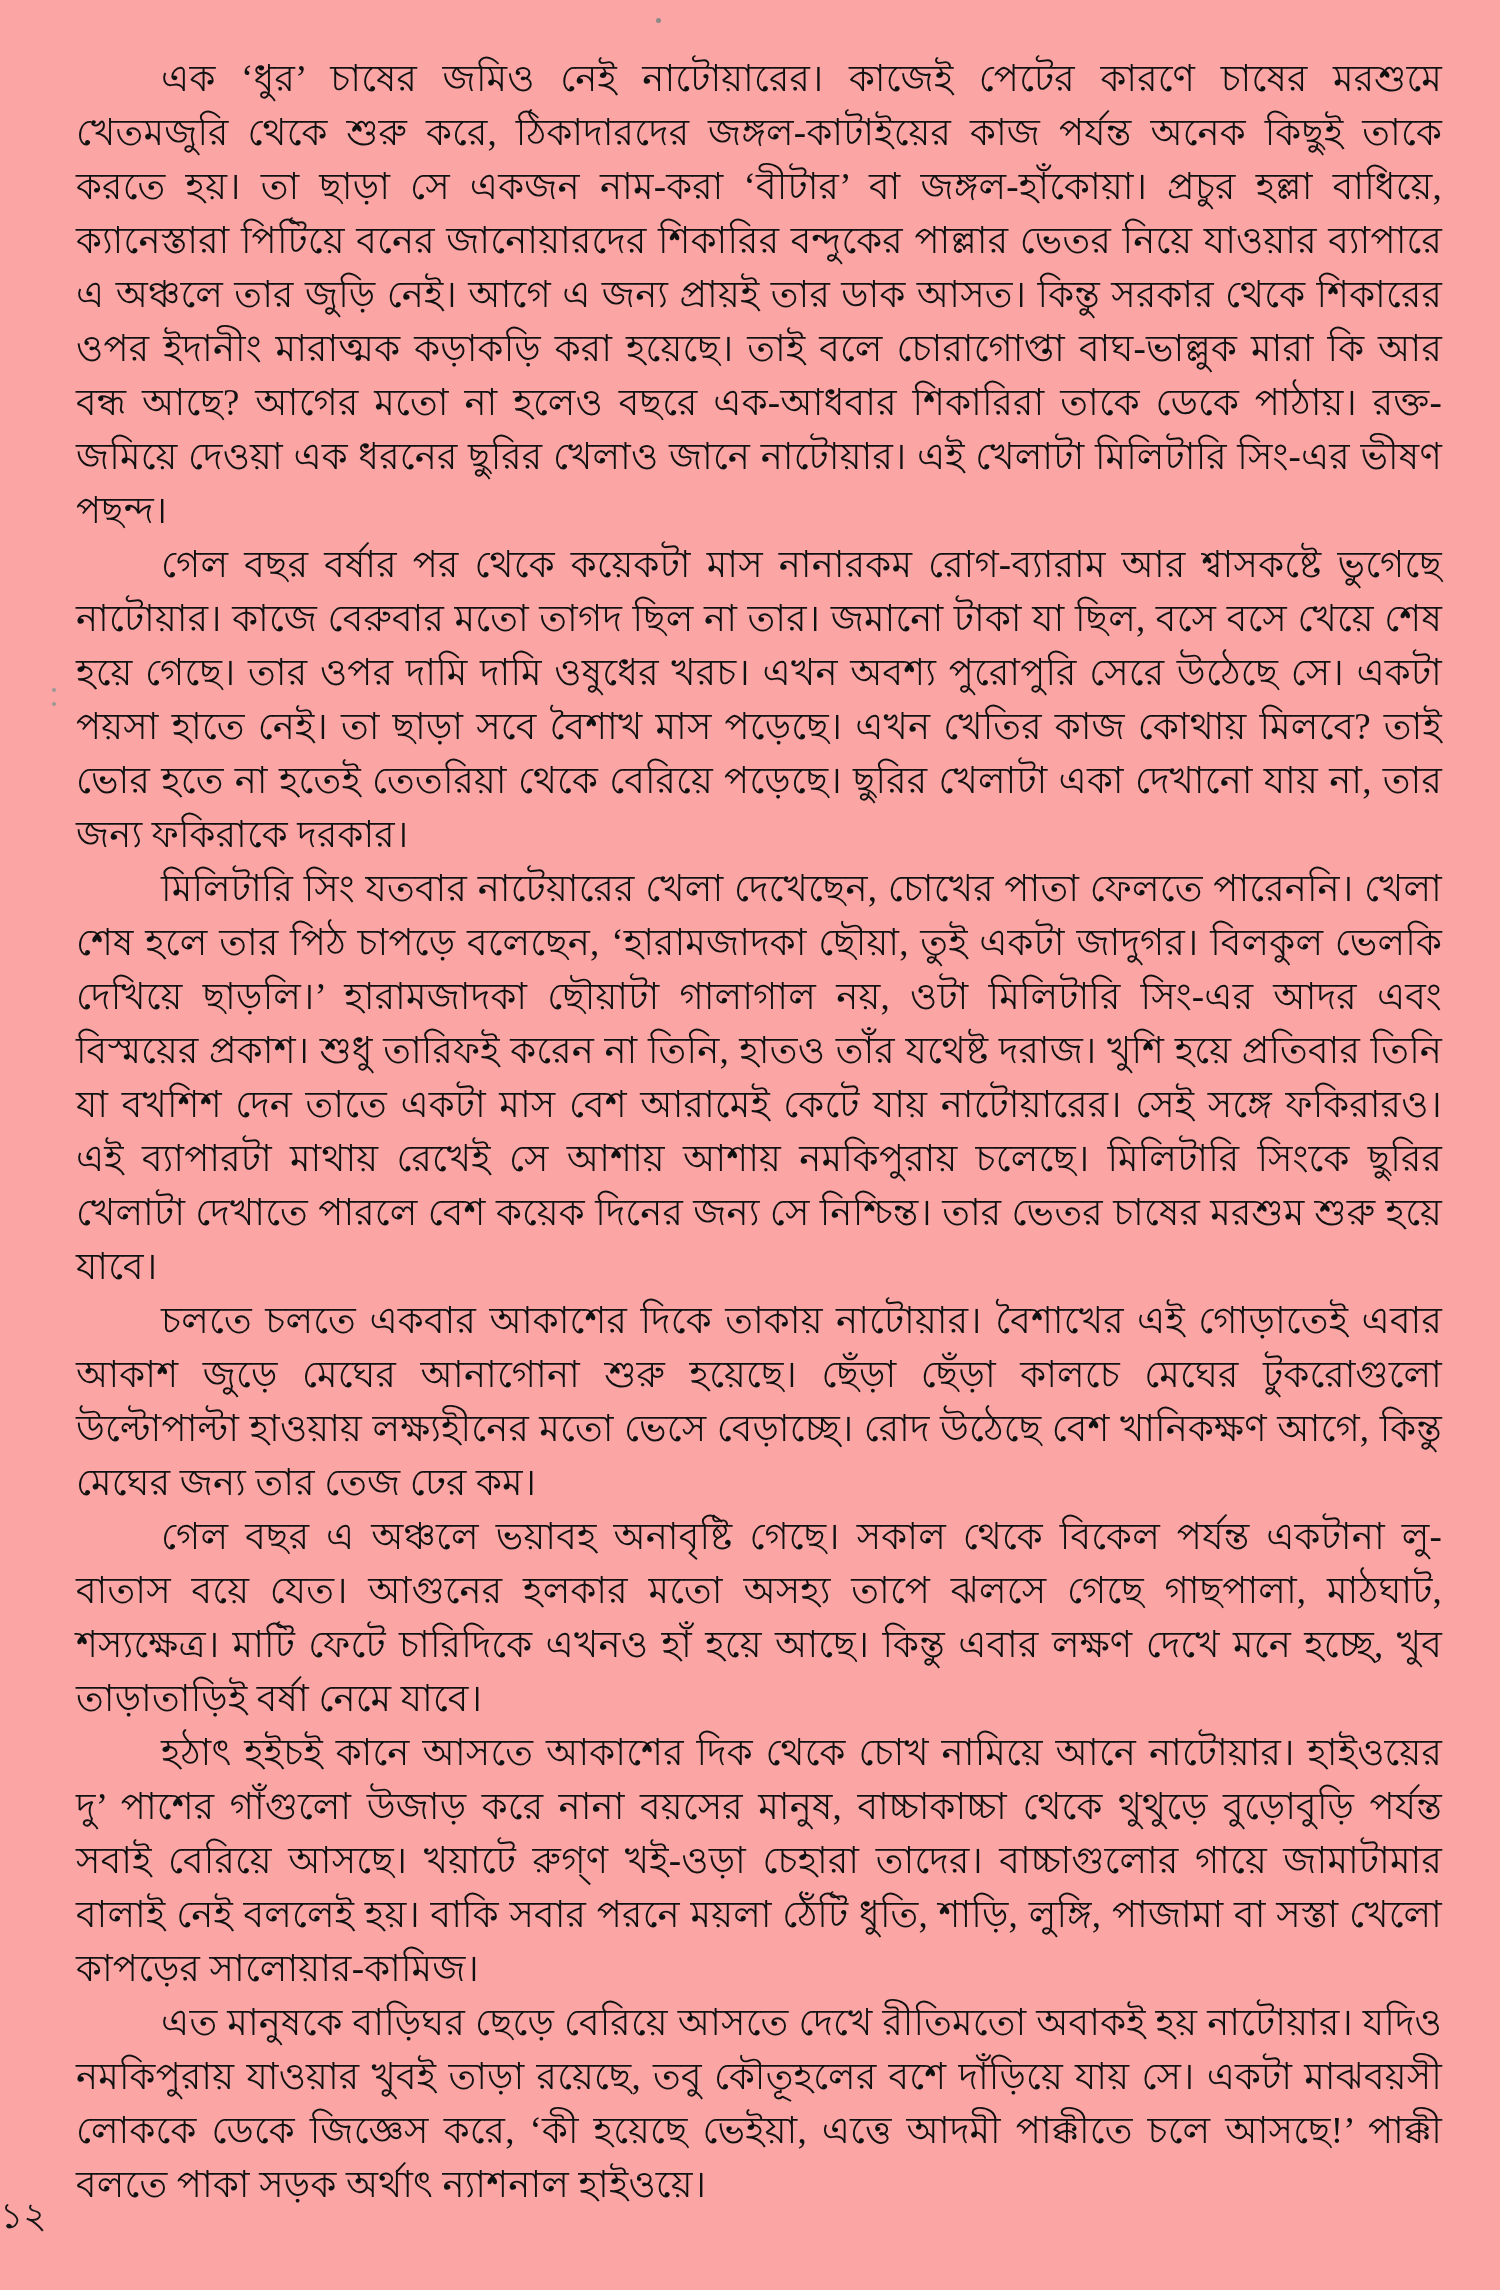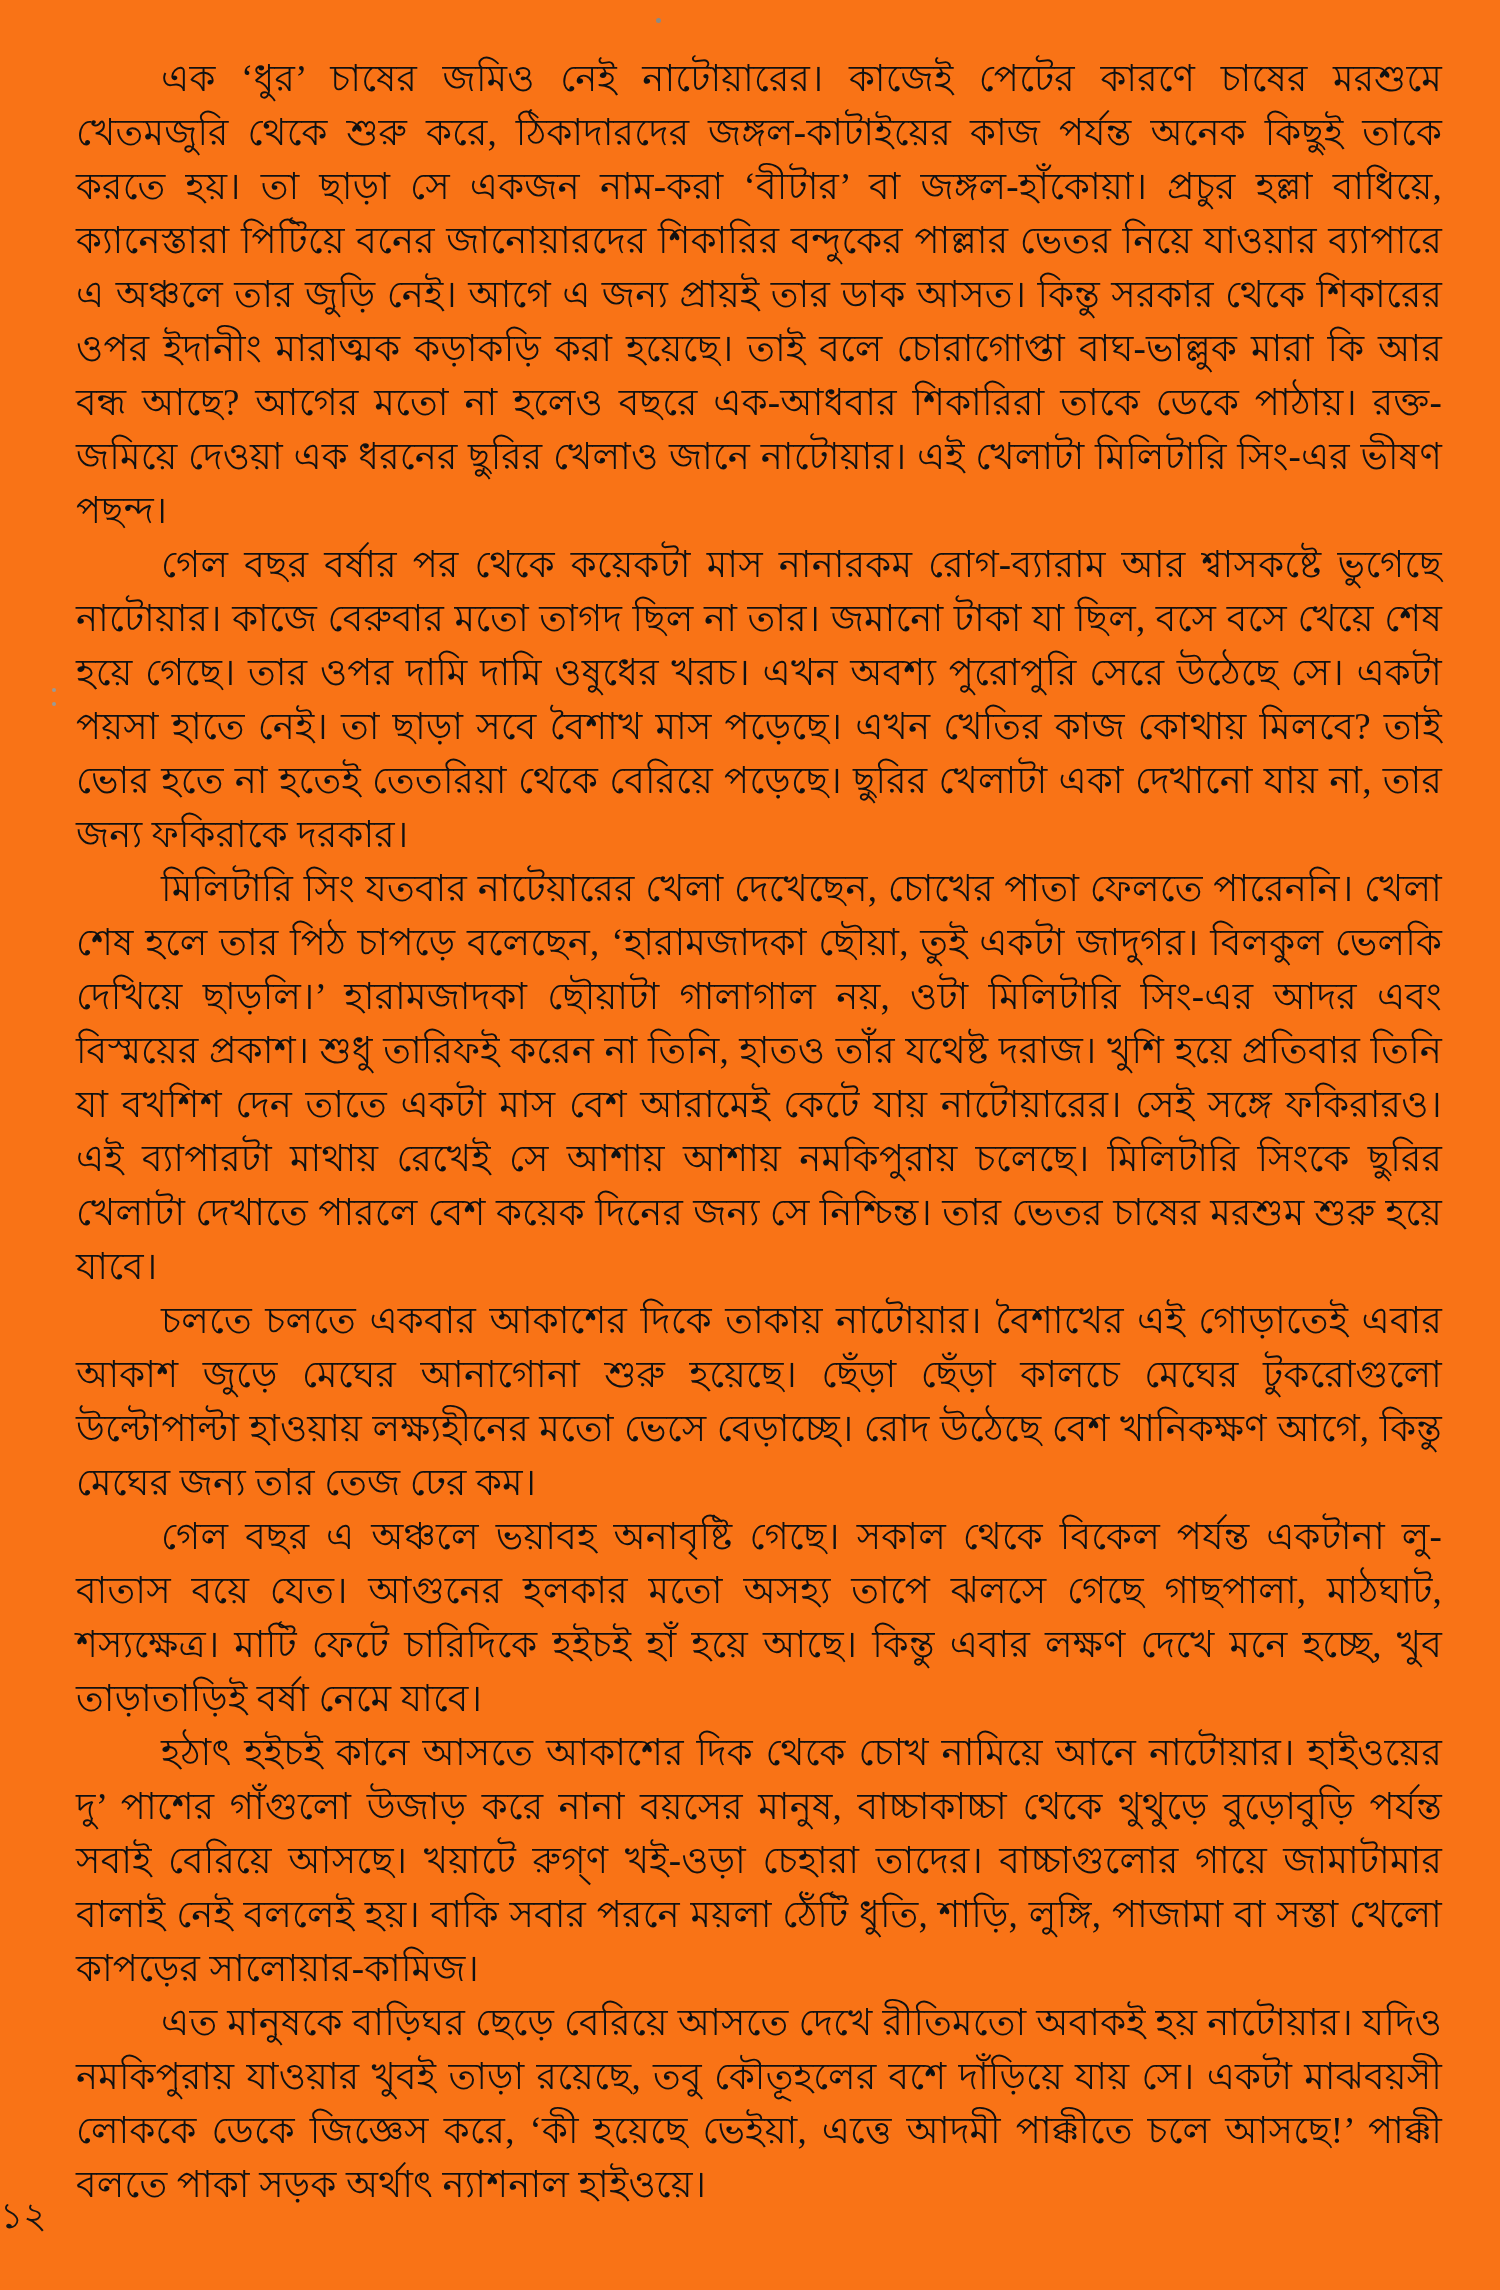--- a/index.html
+++ b/index.html
@@ -5,21 +5,21 @@
   html, body {
     margin: 0;
     padding: 0;
     background: #ffffff;
   }
   .page {
     position: relative;
     width: 1500px;
     height: 2290px;
     margin: 0 auto;
-    background: #f97316;
+    background: #fca5a5;
     color: #111111;
     font-family: "Liberation Serif", "DejaVu Serif", serif;
     overflow: hidden;
     box-sizing: border-box;
   }
   .text-block {
     position: absolute;
     top: 52px;
     left: 76px;
     right: 58px;
@@ -71,20 +71,20 @@
 <div class="page">
 
   <span class="artifact-dot"></span>
   <span class="artifact-colon"></span>
 
   <div class="text-block">
     <p>এক ‘ধুর’ চাষের জমিও নেই নাটোয়ারের। কাজেই পেটের কারণে চাষের মরশুমে খেতমজুরি থেকে শুরু করে, ঠিকাদারদের জঙ্গল-কাটাইয়ের কাজ পর্যন্ত অনেক কিছুই তাকে করতে হয়। তা ছাড়া সে একজন নাম-করা ‘বীটার’ বা জঙ্গল-হাঁকোয়া। প্রচুর হল্লা বাধিয়ে, ক্যানেস্তারা পিটিয়ে বনের জানোয়ারদের শিকারির বন্দুকের পাল্লার ভেতর নিয়ে যাওয়ার ব্যাপারে এ অঞ্চলে তার জুড়ি নেই। আগে এ জন্য প্রায়ই তার ডাক আসত। কিন্তু সরকার থেকে শিকারের ওপর ইদানীং মারাত্মক কড়াকড়ি করা হয়েছে। তাই বলে চোরাগোপ্তা বাঘ-ভাল্লুক মারা কি আর বন্ধ আছে? আগের মতো না হলেও বছরে এক-আধবার শিকারিরা তাকে ডেকে পাঠায়। রক্ত-জমিয়ে দেওয়া এক ধরনের ছুরির খেলাও জানে নাটোয়ার। এই খেলাটা মিলিটারি সিং-এর ভীষণ পছন্দ।</p>
     <p>গেল বছর বর্ষার পর থেকে কয়েকটা মাস নানারকম রোগ-ব্যারাম আর শ্বাসকষ্টে ভুগেছে নাটোয়ার। কাজে বেরুবার মতো তাগদ ছিল না তার। জমানো টাকা যা ছিল, বসে বসে খেয়ে শেষ হয়ে গেছে। তার ওপর দামি দামি ওষুধের খরচ। এখন অবশ্য পুরোপুরি সেরে উঠেছে সে। একটা পয়সা হাতে নেই। তা ছাড়া সবে বৈশাখ মাস পড়েছে। এখন খেতির কাজ কোথায় মিলবে? তাই ভোর হতে না হতেই তেতরিয়া থেকে বেরিয়ে পড়েছে। ছুরির খেলাটা একা দেখানো যায় না, তার জন্য ফকিরাকে দরকার।</p>
     <p>মিলিটারি সিং যতবার নাটেয়ারের খেলা দেখেছেন, চোখের পাতা ফেলতে পারেননি। খেলা শেষ হলে তার পিঠ চাপড়ে বলেছেন, ‘হারামজাদকা ছৌয়া, তুই একটা জাদুগর। বিলকুল ভেলকি দেখিয়ে ছাড়লি।’ হারামজাদকা ছৌয়াটা গালাগাল নয়, ওটা মিলিটারি সিং-এর আদর এবং বিস্ময়ের প্রকাশ। শুধু তারিফই করেন না তিনি, হাতও তাঁর যথেষ্ট দরাজ। খুশি হয়ে প্রতিবার তিনি যা বখশিশ দেন তাতে একটা মাস বেশ আরামেই কেটে যায় নাটোয়ারের। সেই সঙ্গে ফকিরারও। এই ব্যাপারটা মাথায় রেখেই সে আশায় আশায় নমকিপুরায় চলেছে। মিলিটারি সিংকে ছুরির খেলাটা দেখাতে পারলে বেশ কয়েক দিনের জন্য সে নিশ্চিন্ত। তার ভেতর চাষের মরশুম শুরু হয়ে যাবে।</p>
     <p>চলতে চলতে একবার আকাশের দিকে তাকায় নাটোয়ার। বৈশাখের এই গোড়াতেই এবার আকাশ জুড়ে মেঘের আনাগোনা শুরু হয়েছে। ছেঁড়া ছেঁড়া কালচে মেঘের টুকরোগুলো উল্টোপাল্টা হাওয়ায় লক্ষ্যহীনের মতো ভেসে বেড়াচ্ছে। রোদ উঠেছে বেশ খানিকক্ষণ আগে, কিন্তু মেঘের জন্য তার তেজ ঢের কম।</p>
-    <p>গেল বছর এ অঞ্চলে ভয়াবহ অনাবৃষ্টি গেছে। সকাল থেকে বিকেল পর্যন্ত একটানা লু-বাতাস বয়ে যেত। আগুনের হলকার মতো অসহ্য তাপে ঝলসে গেছে গাছপালা, মাঠঘাট, শস্যক্ষেত্র। মাটি ফেটে চারিদিকে হইচই হাঁ হয়ে আছে। কিন্তু এবার লক্ষণ দেখে মনে হচ্ছে, খুব তাড়াতাড়িই বর্ষা নেমে যাবে।</p>
+    <p>গেল বছর এ অঞ্চলে ভয়াবহ অনাবৃষ্টি গেছে। সকাল থেকে বিকেল পর্যন্ত একটানা লু-বাতাস বয়ে যেত। আগুনের হলকার মতো অসহ্য তাপে ঝলসে গেছে গাছপালা, মাঠঘাট, শস্যক্ষেত্র। মাটি ফেটে চারিদিকে এখনও হাঁ হয়ে আছে। কিন্তু এবার লক্ষণ দেখে মনে হচ্ছে, খুব তাড়াতাড়িই বর্ষা নেমে যাবে।</p>
     <p>হঠাৎ হইচই কানে আসতে আকাশের দিক থেকে চোখ নামিয়ে আনে নাটোয়ার। হাইওয়ের দু’ পাশের গাঁগুলো উজাড় করে নানা বয়সের মানুষ, বাচ্চাকাচ্চা থেকে থুথুড়ে বুড়োবুড়ি পর্যন্ত সবাই বেরিয়ে আসছে। খয়াটে রুগ্‌ণ খই-ওড়া চেহারা তাদের। বাচ্চাগুলোর গায়ে জামাটামার বালাই নেই বললেই হয়। বাকি সবার পরনে ময়লা ঠেঁটি ধুতি, শাড়ি, লুঙ্গি, পাজামা বা সস্তা খেলো কাপড়ের সালোয়ার-কামিজ।</p>
     <p>এত মানুষকে বাড়িঘর ছেড়ে বেরিয়ে আসতে দেখে রীতিমতো অবাকই হয় নাটোয়ার। যদিও নমকিপুরায় যাওয়ার খুবই তাড়া রয়েছে, তবু কৌতূহলের বশে দাঁড়িয়ে যায় সে। একটা মাঝবয়সী লোককে ডেকে জিজ্ঞেস করে, ‘কী হয়েছে ভেইয়া, এত্তে আদমী পাক্কীতে চলে আসছে!’ পাক্কী বলতে পাকা সড়ক অর্থাৎ ন্যাশনাল হাইওয়ে।</p>
   </div>
 
   <div class="page-number">১২</div>
 
 </div>
 
 </body></html>

